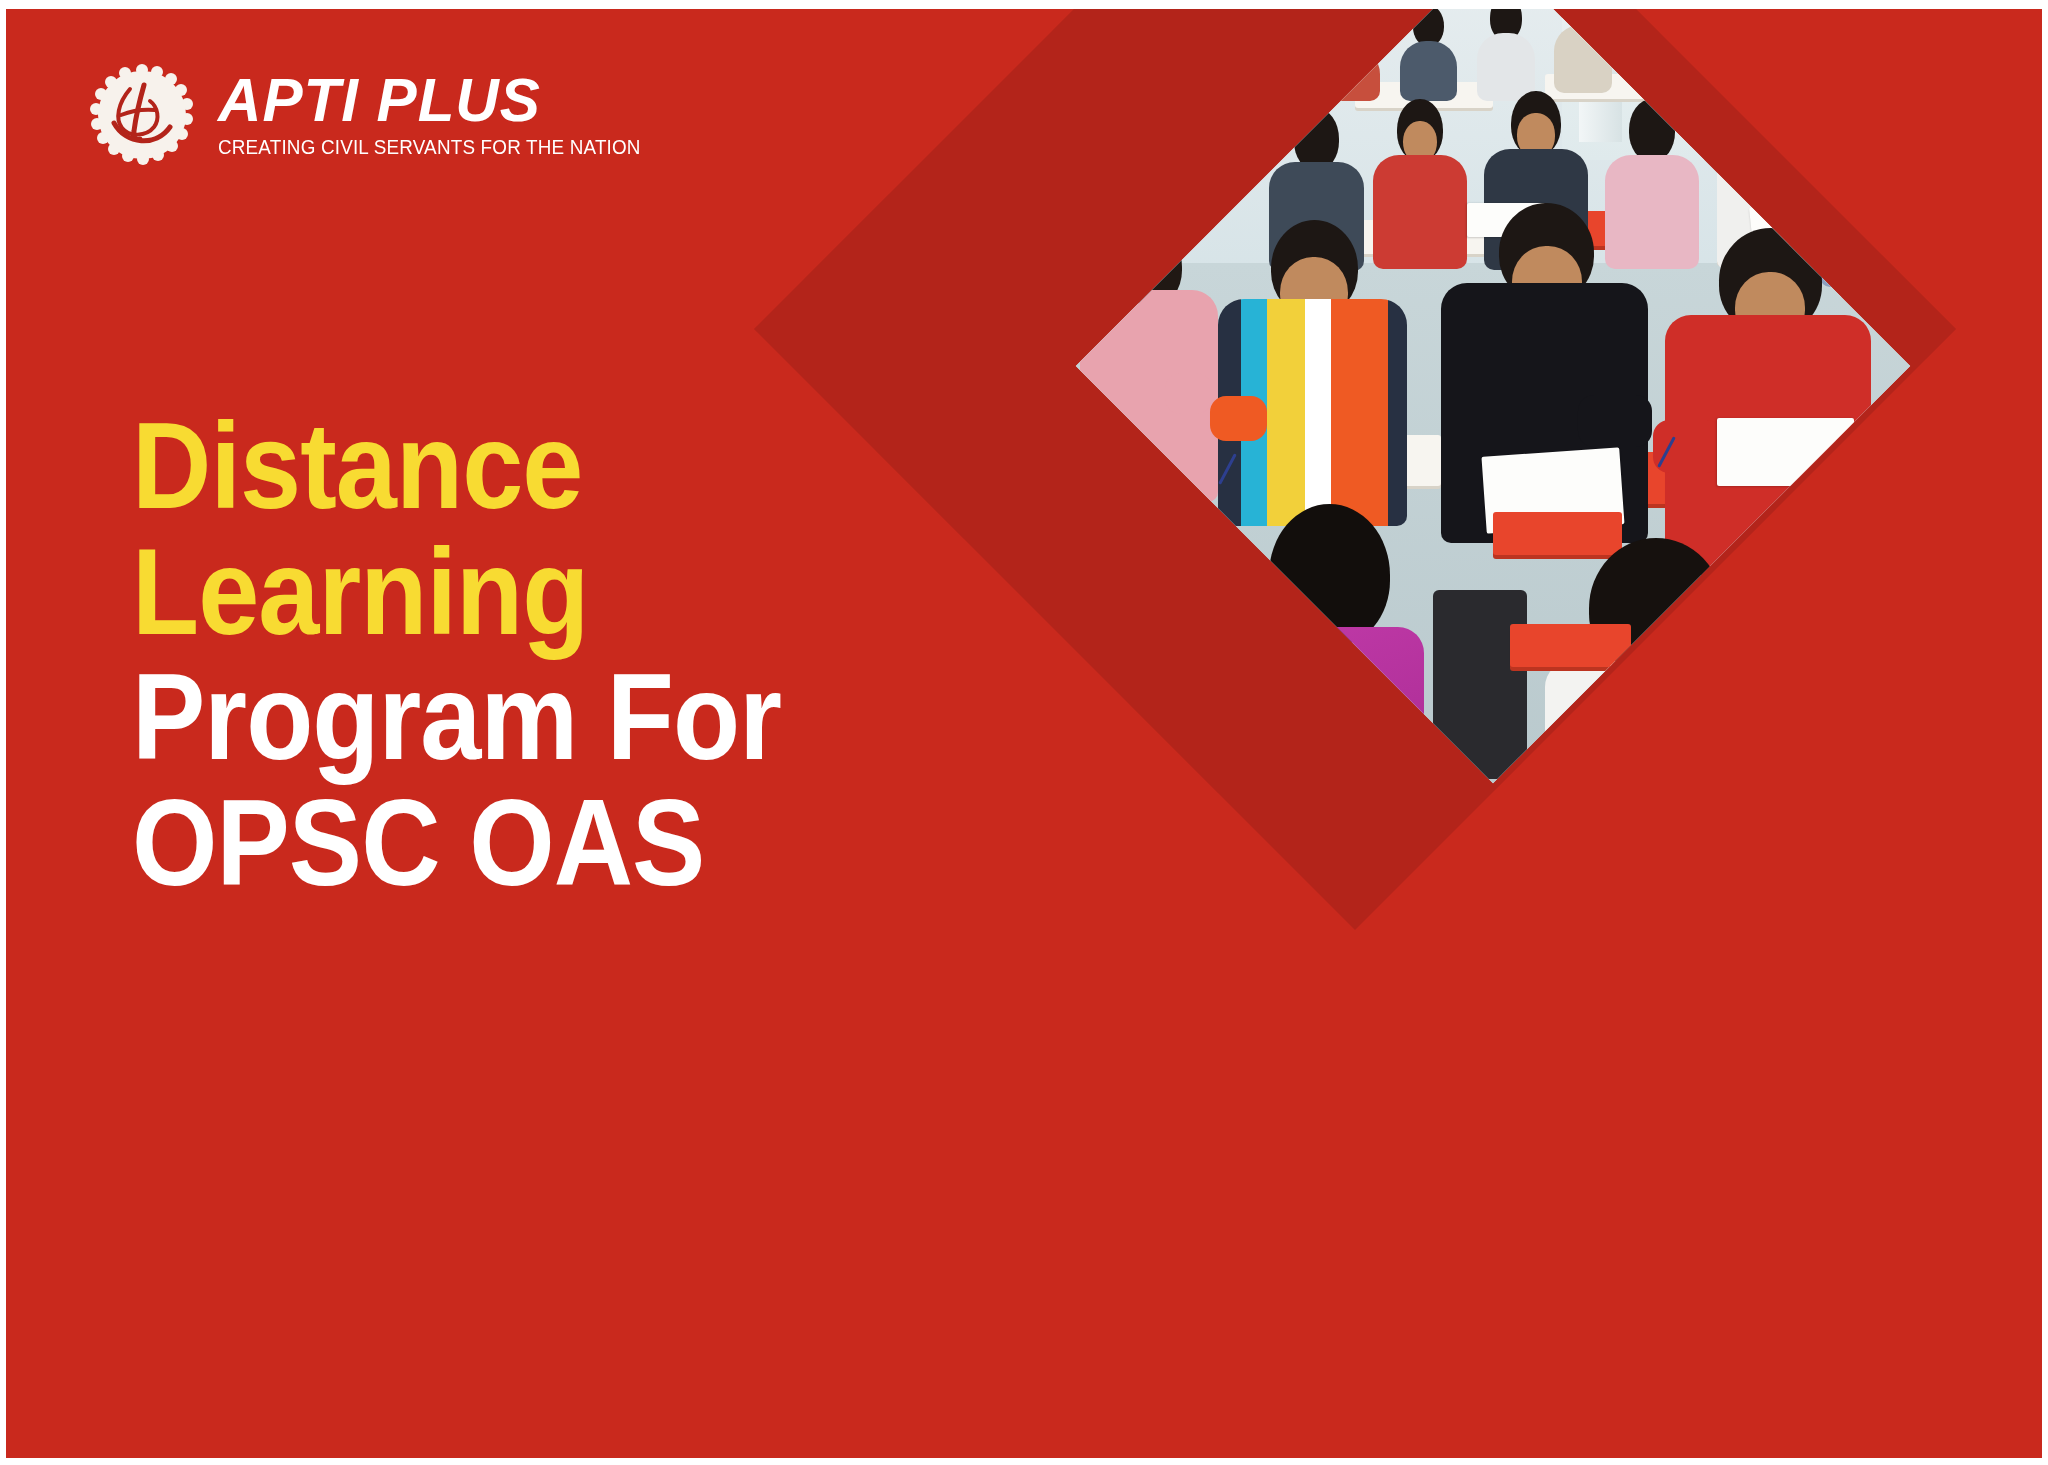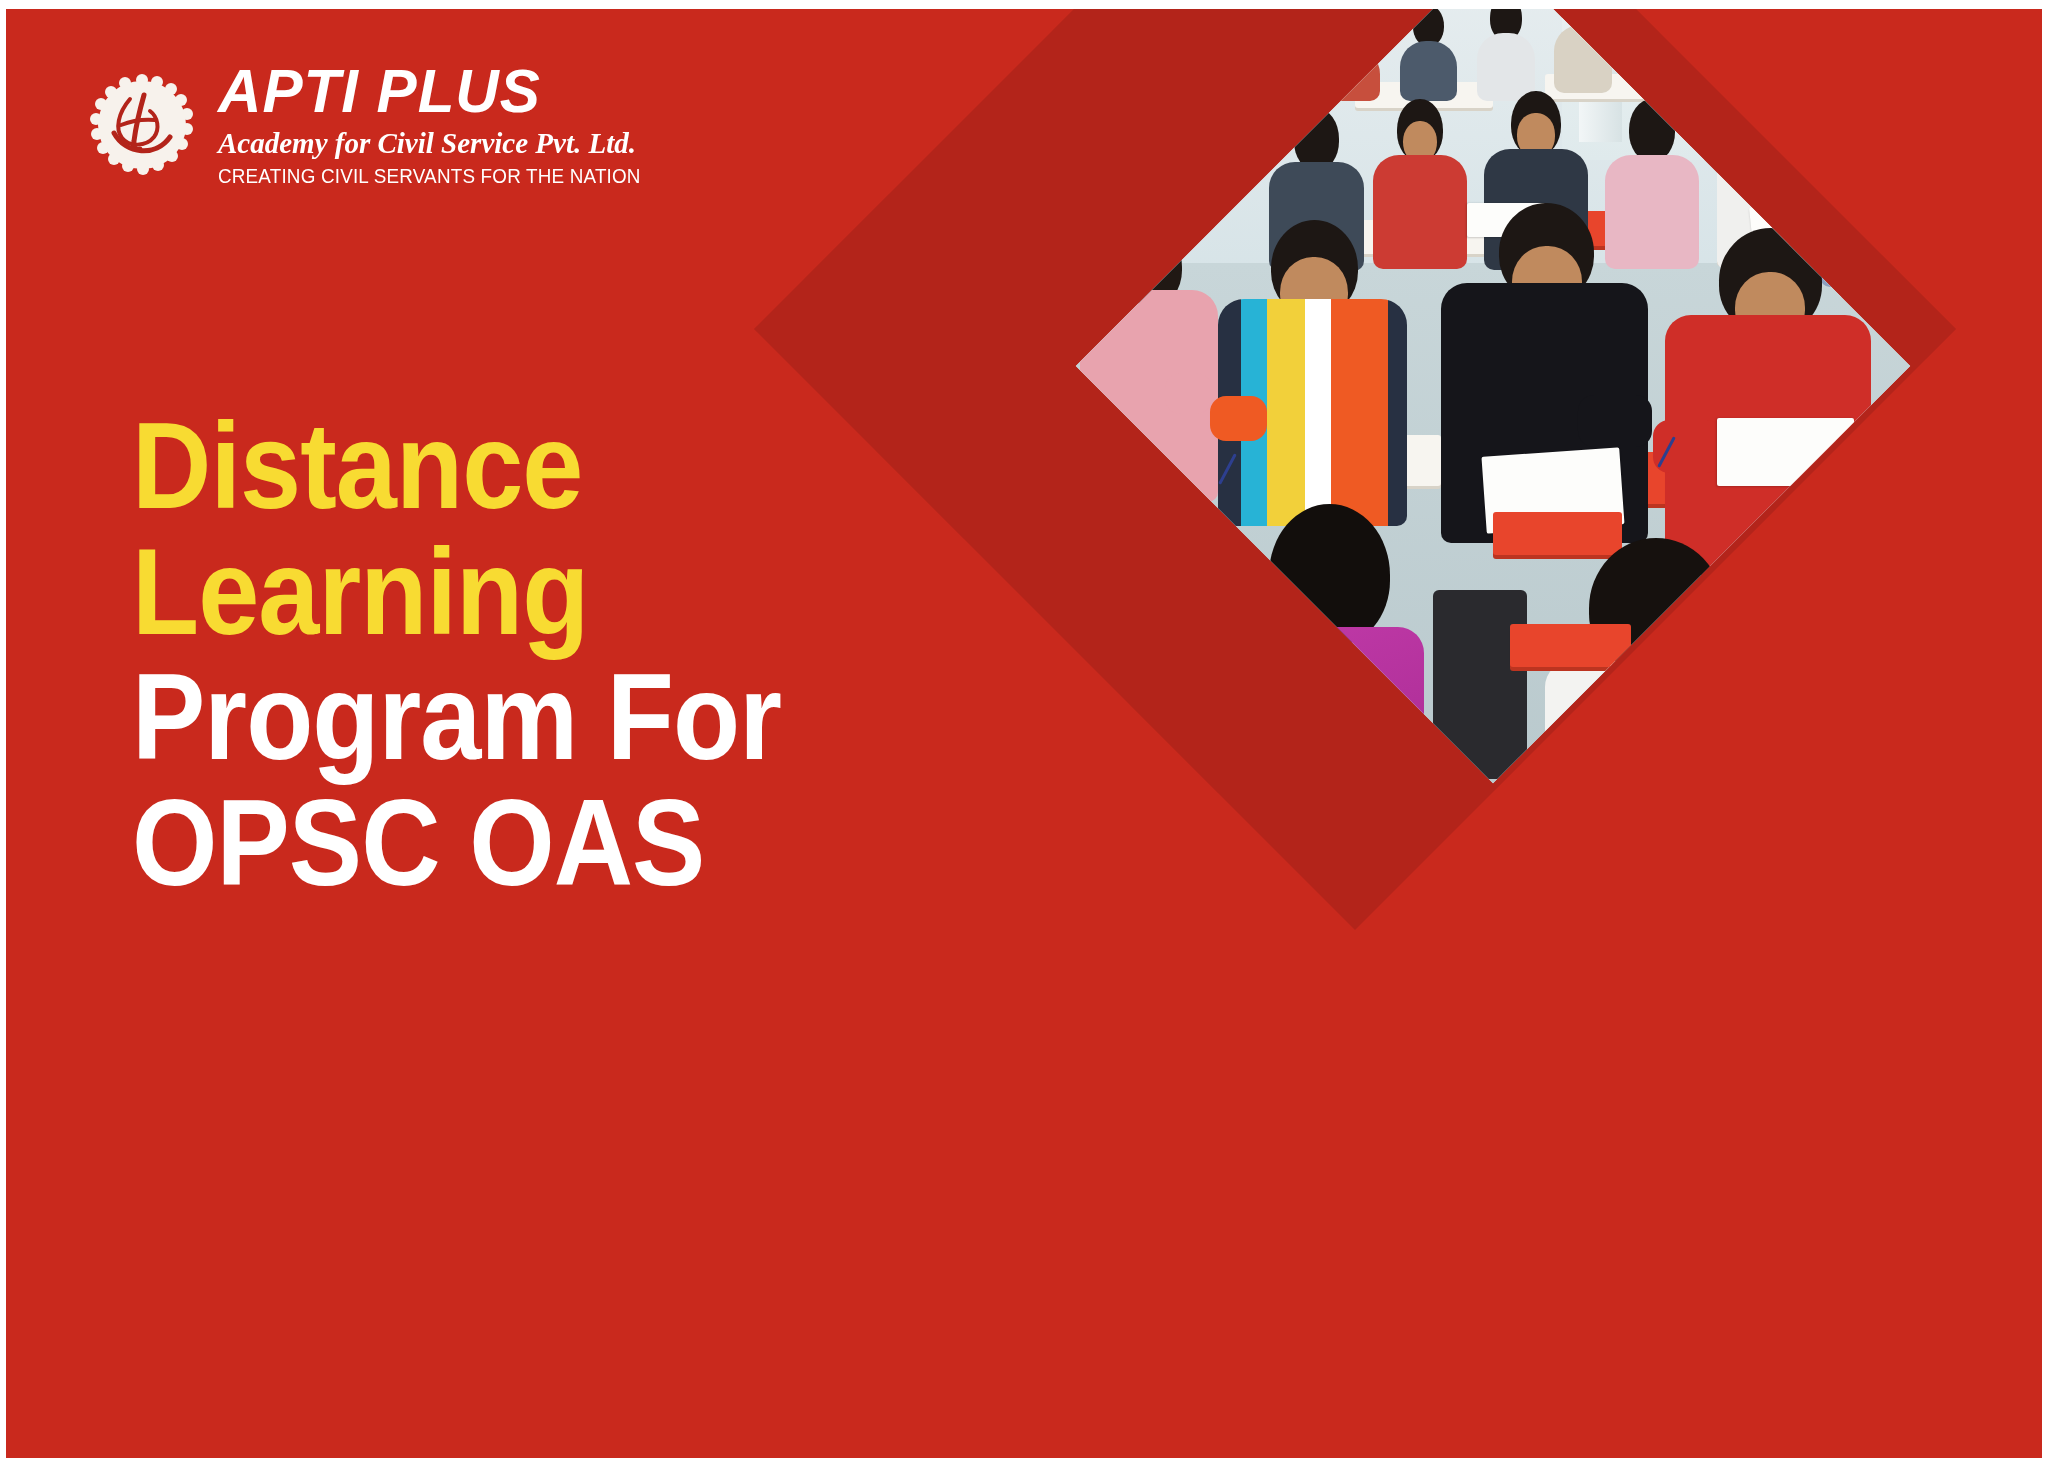--- a/index.html
+++ b/index.html
@@ -293,21 +293,20 @@
 
             <path d="M42 28 C30 42 27 58 34 67 C41 76 58 76 66 66 C72 58 70 46 62 40" fill="none" stroke="#B3241A" stroke-width="4" stroke-linecap="round"></path>
             <path d="M56 24 C52 38 48 54 46 70 C45 76 47 79 52 78" fill="none" stroke="#B3241A" stroke-width="5" stroke-linecap="round"></path>
             <path d="M33 54 C43 50 56 48 67 49" fill="none" stroke="#B3241A" stroke-width="4" stroke-linecap="round"></path>
             <path d="M26 62 C38 84 68 86 82 66" fill="none" stroke="#B3241A" stroke-width="5" stroke-linecap="round"></path>
           </g>
         </svg>
       </div>
       <div class="logo-text">
         <div class="logo-title">APTI PLUS</div>
-        <div class="logo-sub">Academy for Civil Service Pvt. Ltd.</div>
         <div class="logo-tag">CREATING CIVIL SERVANTS FOR THE NATION</div>
       </div>
     </div>
 
     <div class="headline">
       <span class="l accent" style="color: rgb(248, 219, 50);">Distance</span>
       <span class="l accent" style="color: rgb(248, 219, 50);">Learning</span>
       <span class="l plain" style="color: rgb(255, 255, 255);">Program For</span>
       <span class="l plain" style="color: rgb(255, 255, 255);">OPSC OAS</span>
     </div>

